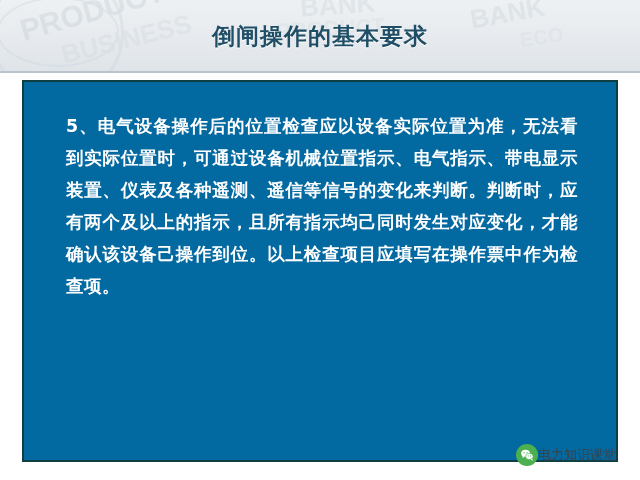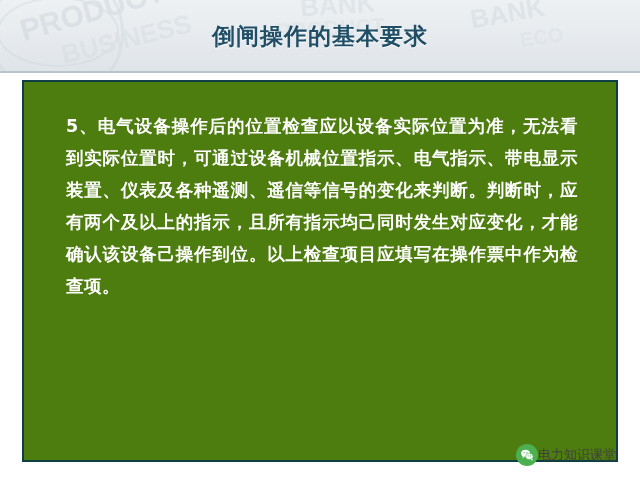--- a/index.html
+++ b/index.html
@@ -61,21 +61,21 @@
     height: 2px;
     background: #b9c4cc;
   }
   
   .body-panel {
     position: absolute;
     left: 22px;
     top: 80px;
     width: 596px;
     height: 382px;
-    background: #4d7c0f;
+    background: #0369a1;
     border: 2px solid #0f3f43;
     box-sizing: border-box;
   }
   .body-text {
     position: absolute;
     left: 42px;
     top: 28px;
     width: 512px;
     font-size: 17.5px;
     line-height: 32px;

